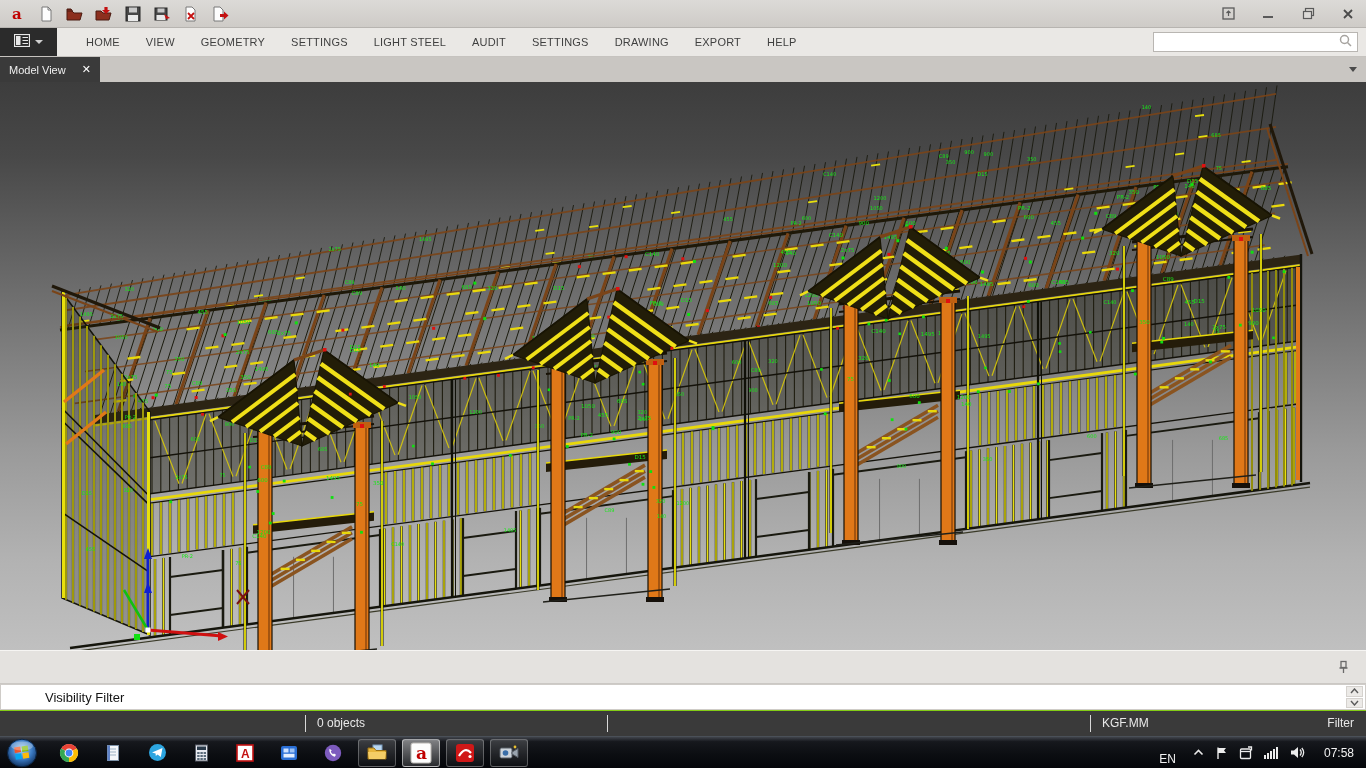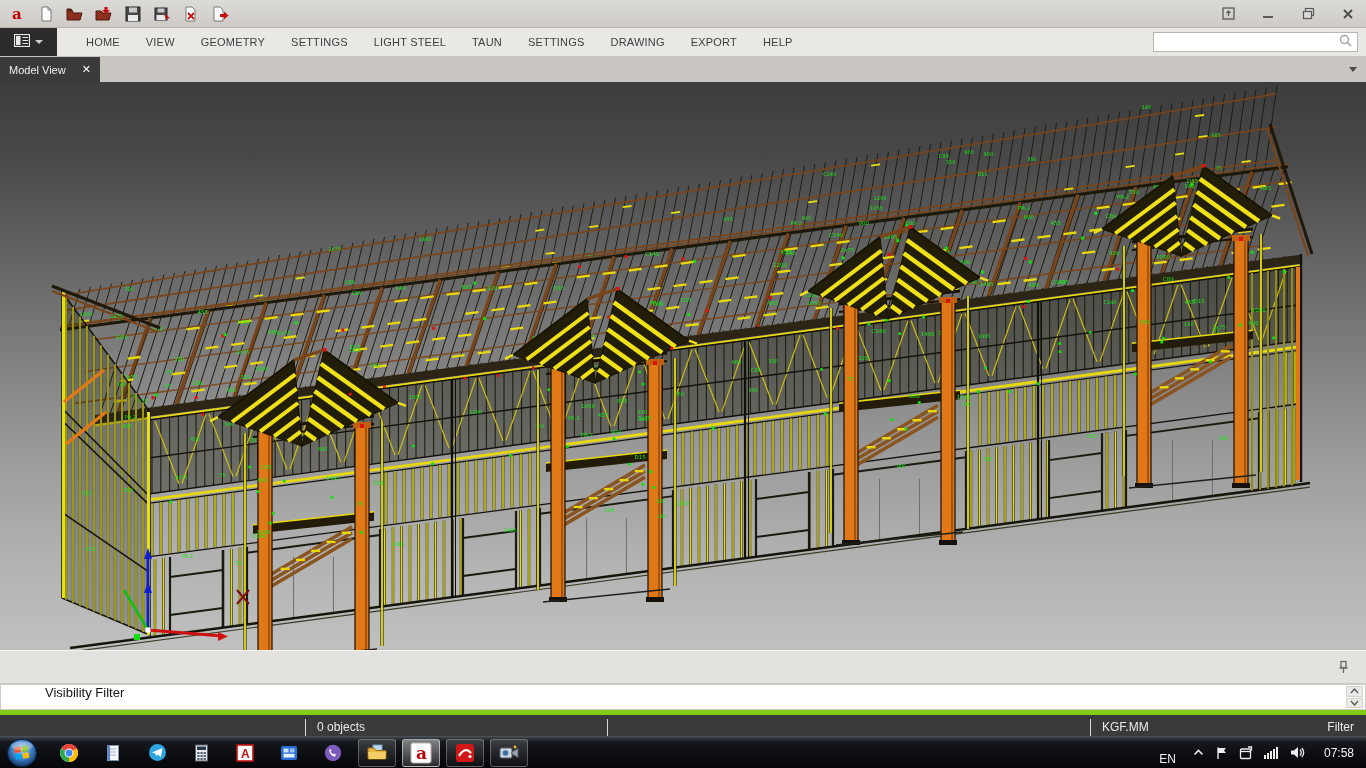--- a/index.html
+++ b/index.html
@@ -52,29 +52,29 @@
   .viewport { height:568px; position:relative;
               background:linear-gradient(180deg,#3d3d3d 0%,#484848 13%,
                          #6f6f6f 38%,#9a9a9a 65%,#b2b2b2 84%,#c0c0c0 100%); }
   .viewport svg { position:absolute; left:0; top:0; }
 
   
   .dockpanel { height:60px; background:#e4e2df; border-top:1px solid #f6f5f3; }
   .dock-head { height:33px; position:relative; border-bottom:1px solid #cbc8c4; }
   .dock-pin { position:absolute; right:16px; top:9px; }
   .dock-row { height:26px; background:#fff; border:1px solid #cfccc8;
-              display:flex; padding-left:44px; font-size:13px;
+              display:flex; align-items:center; padding-left:44px; font-size:13px;
               color:#141414; position:relative; }
   .scrollcol { position:absolute; right:2px; top:1px; bottom:1px; width:17px;
                display:flex; flex-direction:column; gap:1px; }
   .scroll-btn { flex:1; background:#eceae7; border:1px solid #d5d2ce;
                 display:flex; align-items:center; justify-content:center; }
 
   
-  .statusbar { height:26px; background:#3a3a3a; border-top:5px solid #84cc16;
+  .statusbar { height:26px; background:#3a3a3a; border-top:1px solid #84cc16;
                position:relative; color:#e9e9e9; font-size:12px; }
   .sb-div { position:absolute; top:4px; width:1px; height:17px; background:#d8d8d8; }
   .sb-text { position:absolute; top:5px; }
 
   
   .taskbar { height:32px; background:linear-gradient(180deg,#40444b 0%,#16181d 15%,
              #0c0e12 55%,#05060a 100%); border-top:1px solid #4a5058;
              position:relative; display:flex; align-items:center; }
   .start-orb { margin-left:4px; width:36px; height:31px; display:flex;
                align-items:center; justify-content:center; }
@@ -185,21 +185,21 @@
           </svg>
       </span>
       <span class="caret"></span>
     </button>
     <nav class="menu-items" id="menu-items">
         <div class="menu-item">HOME</div>
         <div class="menu-item">VIEW</div>
         <div class="menu-item">GEOMETRY</div>
         <div class="menu-item">SETTINGS</div>
         <div class="menu-item">LIGHT STEEL</div>
-        <div class="menu-item">TAUN</div>
+        <div class="menu-item">AUDIT</div>
         <div class="menu-item">SETTINGS</div>
         <div class="menu-item">DRAWING</div>
         <div class="menu-item">EXPORT</div>
         <div class="menu-item">HELP</div>
       </nav>
     <div class="searchbox">
       <input placeholder="" style="">
       <span>
         <svg width="15" height="15">
             <circle cx="6.5" cy="6.5" r="4" fill="none" stroke="#a6a39f" stroke-width="1.5"></circle>

